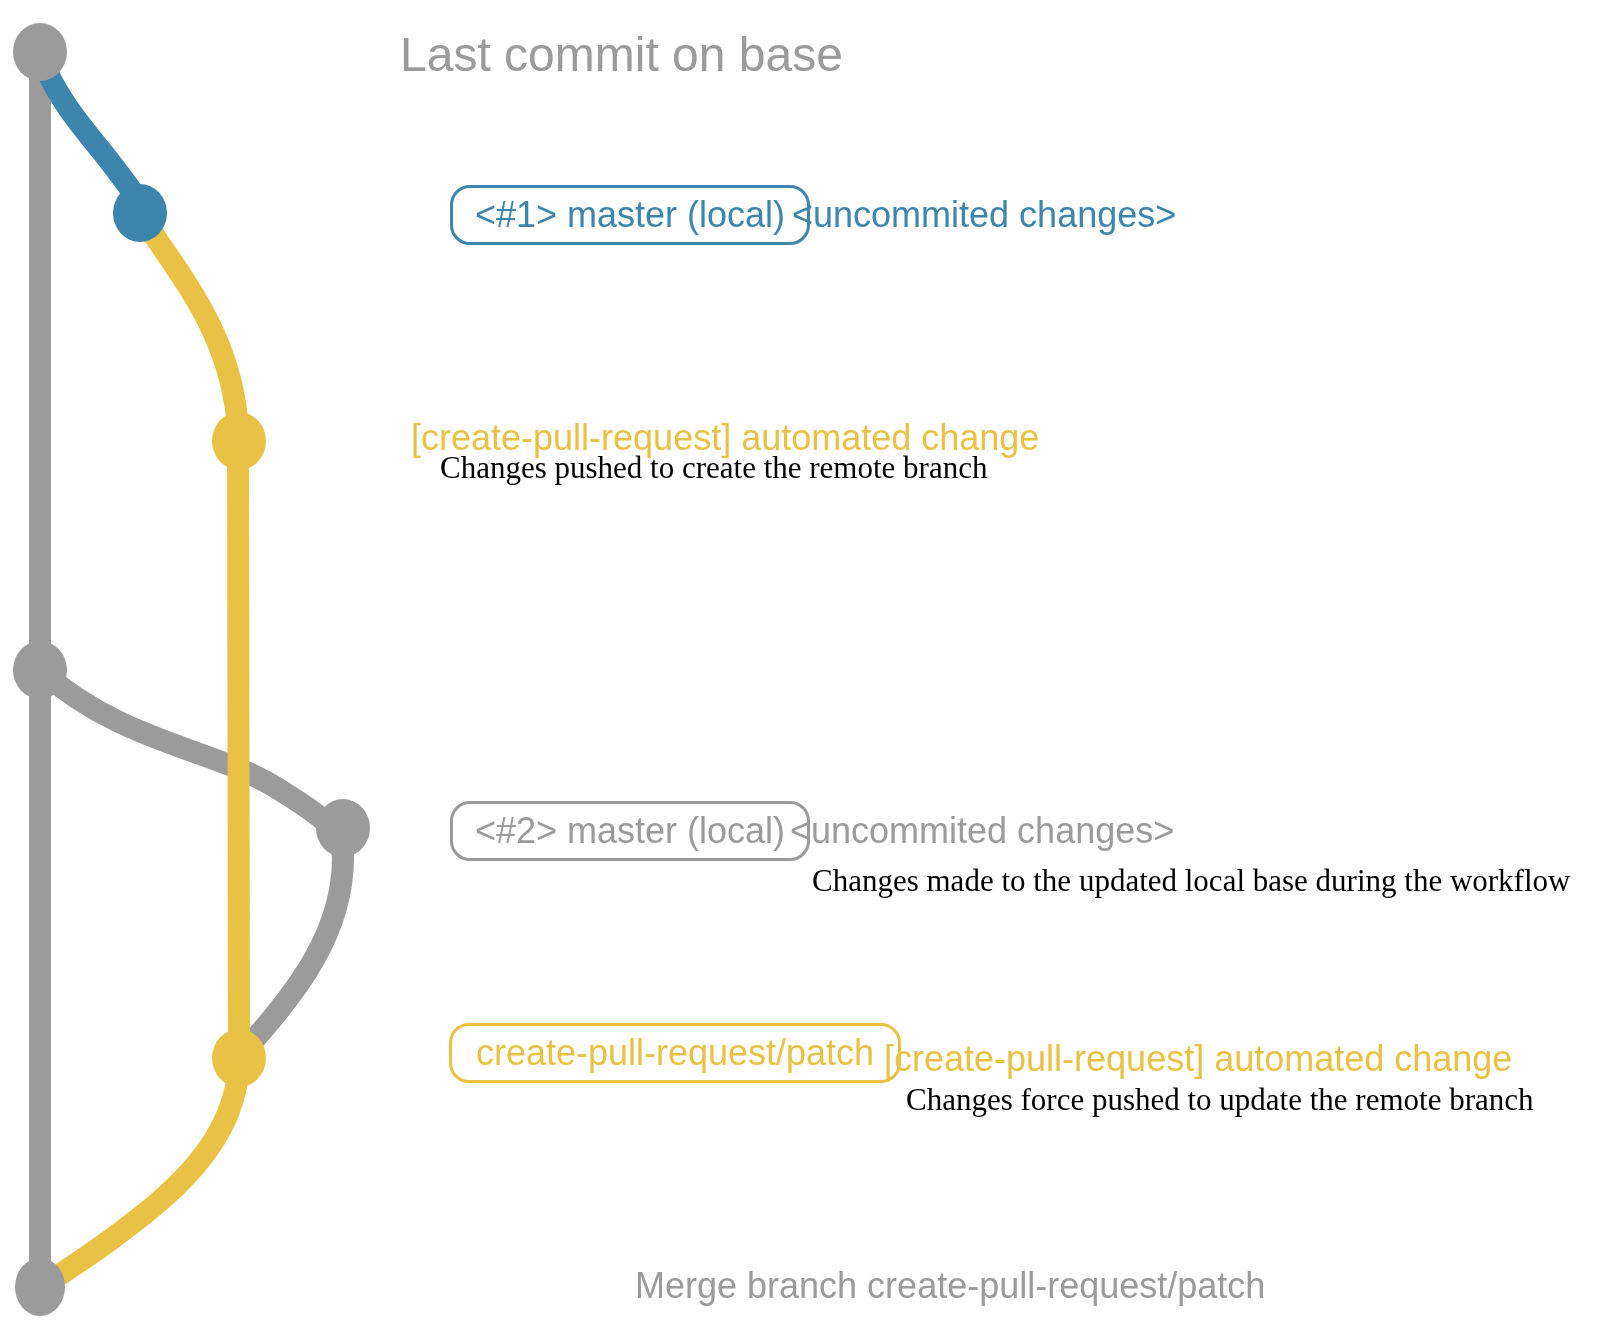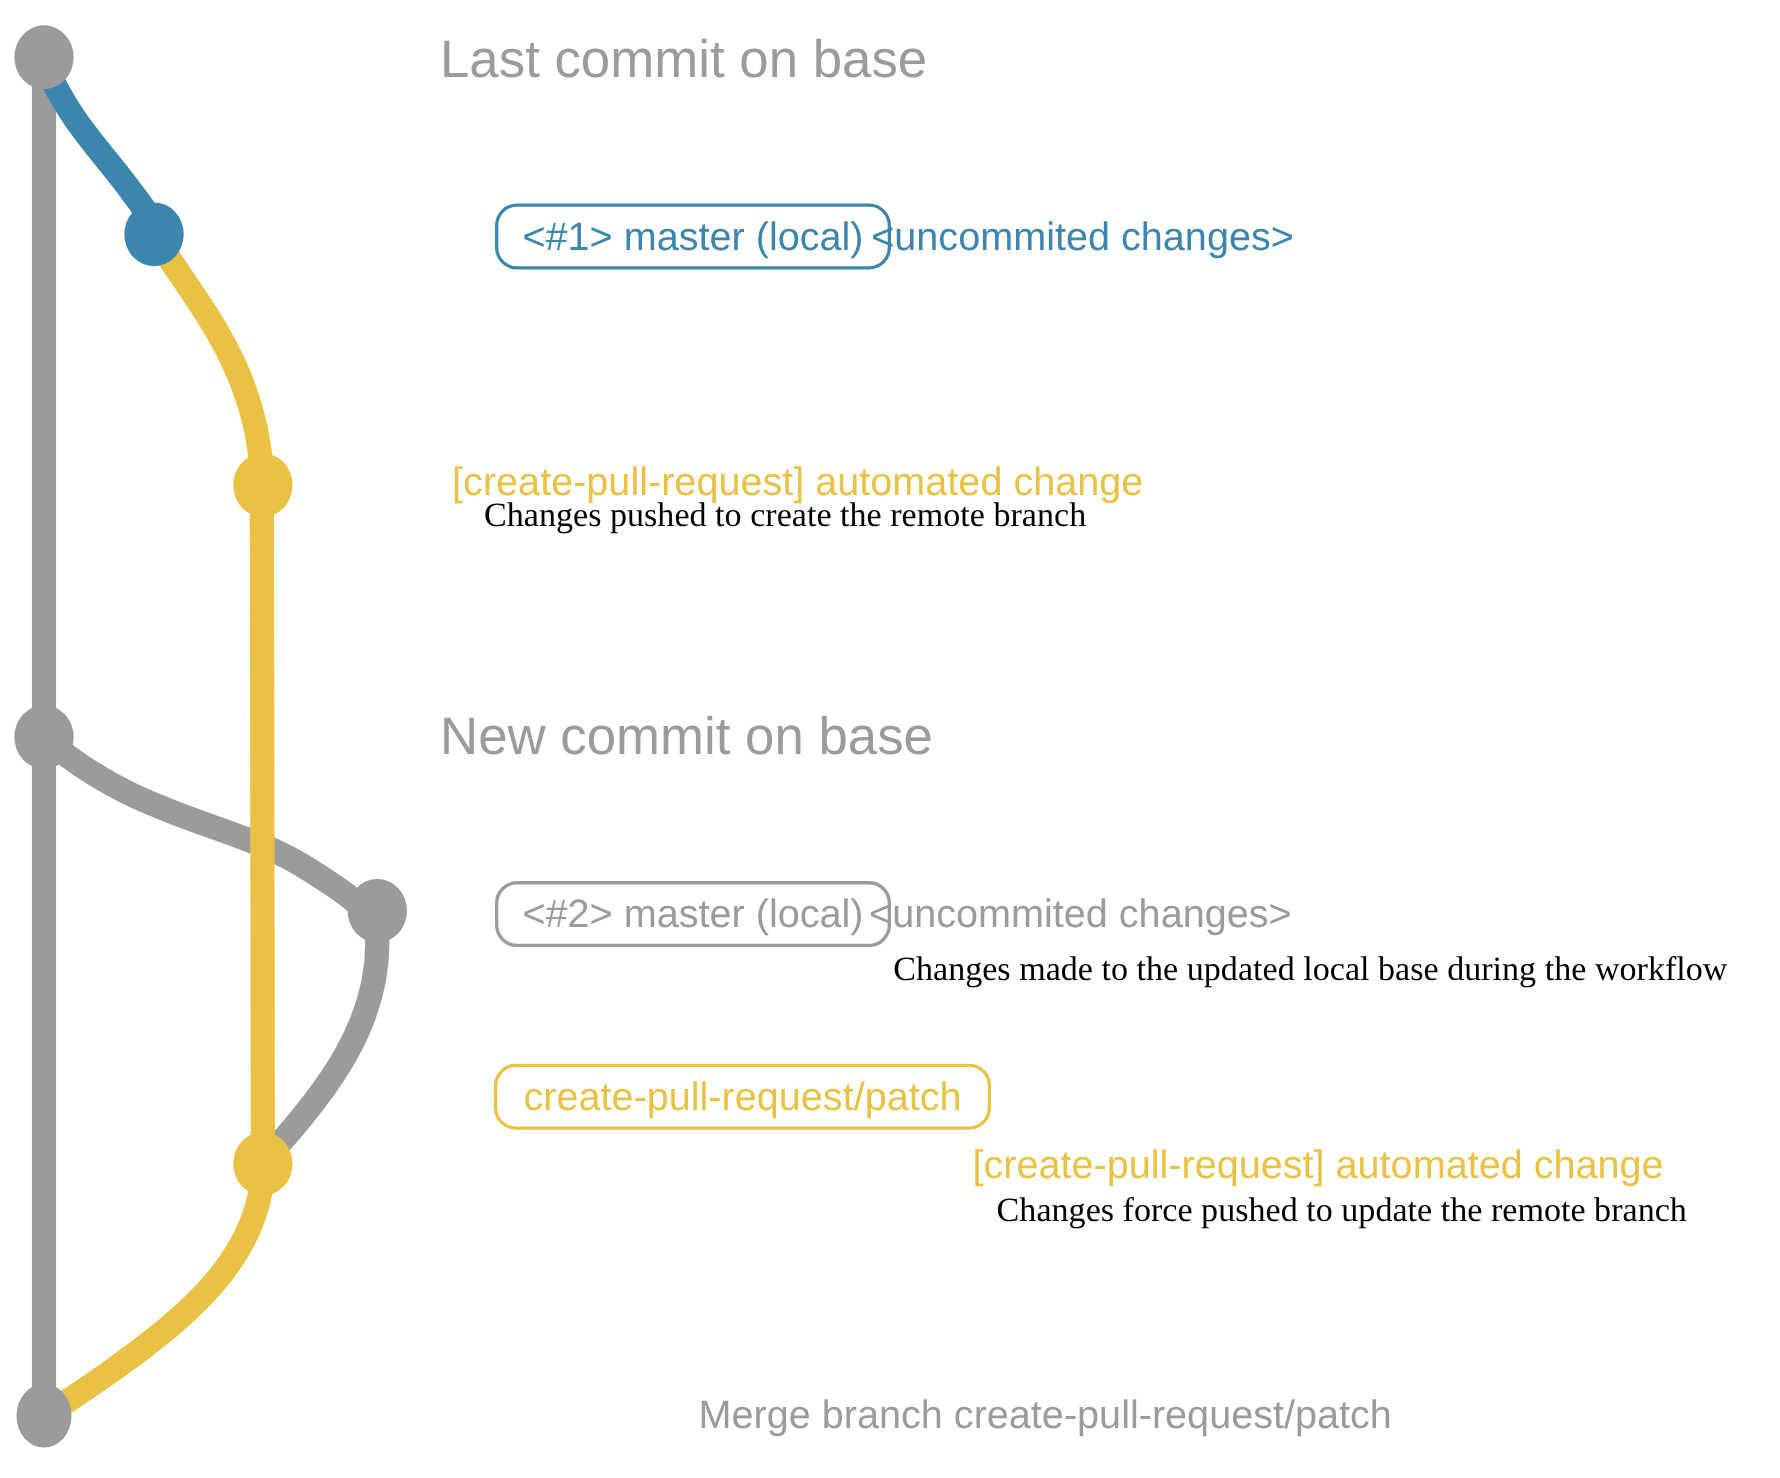--- a/index.html
+++ b/index.html
@@ -56,25 +56,24 @@
   </svg>
 
   <div class="abs note" style="left:400px;top:34px;">Last commit on base</div>
 
   <div class="abs badge b-blue" style="left:413px;top:185px;width:360px;height:60px;">&lt;#1&gt; master (local)</div>
   <div class="abs title t-blue" style="left:792px;top:194px;">&lt;uncommited changes&gt;</div>
 
   <div class="abs title t-yellow" style="left:411px;top:417px;">[create-pull-request] automated change</div>
   <div class="abs desc" style="left:440px;top:450px;">Changes pushed to create the remote branch</div>
 
-  <div class="abs note" style="left:400px;top:649px;">New commit on base</div>
 
   <div class="abs badge b-gray" style="left:413px;top:801px;width:360px;height:60px;">&lt;#2&gt; master (local)</div>
   <div class="abs title t-gray" style="left:790px;top:810px;">&lt;uncommited changes&gt;</div>
   <div class="abs desc" style="left:812px;top:863px;">Changes made to the updated local base during the workflow</div>
 
-  <div class="abs badge b-yellow" style="left:412px;top:967px;width:452px;height:60px;">create-pull-request/patch</div>
+  <div class="abs badge b-yellow" style="left:412px;top:1023px;width:452px;height:60px;">create-pull-request/patch</div>
   <div class="abs title t-yellow" style="left:884px;top:1038px;">[create-pull-request] automated change</div>
   <div class="abs desc" style="left:906px;top:1082px;">Changes force pushed to update the remote branch</div>
 
   <div class="abs title t-gray" style="left:588px;top:1265px;margin-left:47px;">Merge branch create-pull-request/patch</div>
 
 </div>
 
 </body></html>

